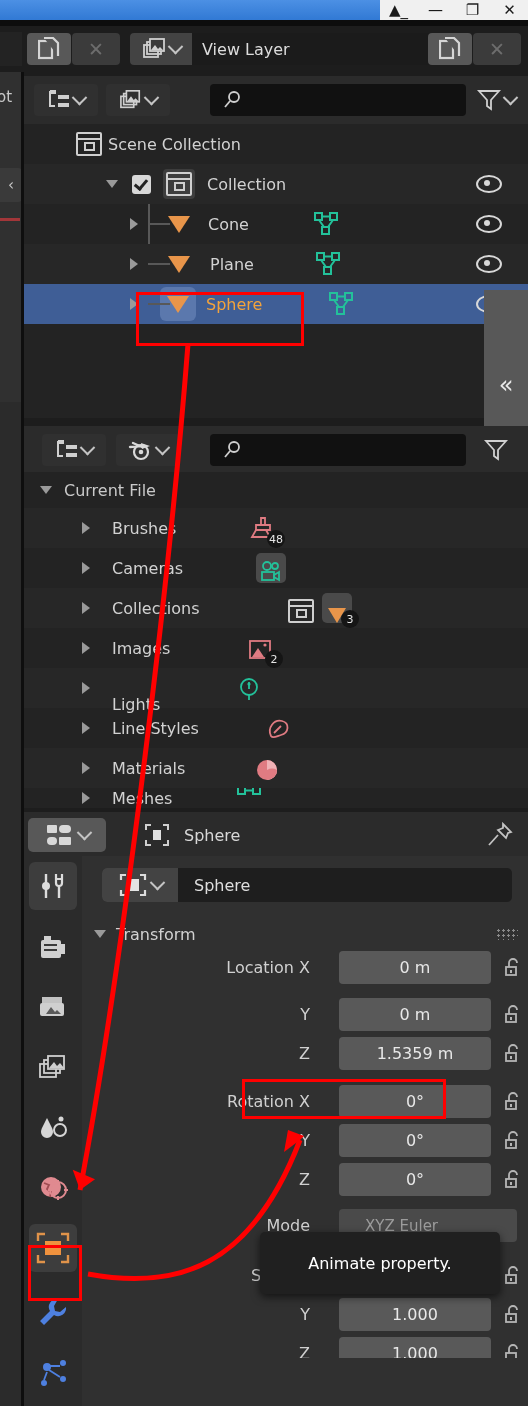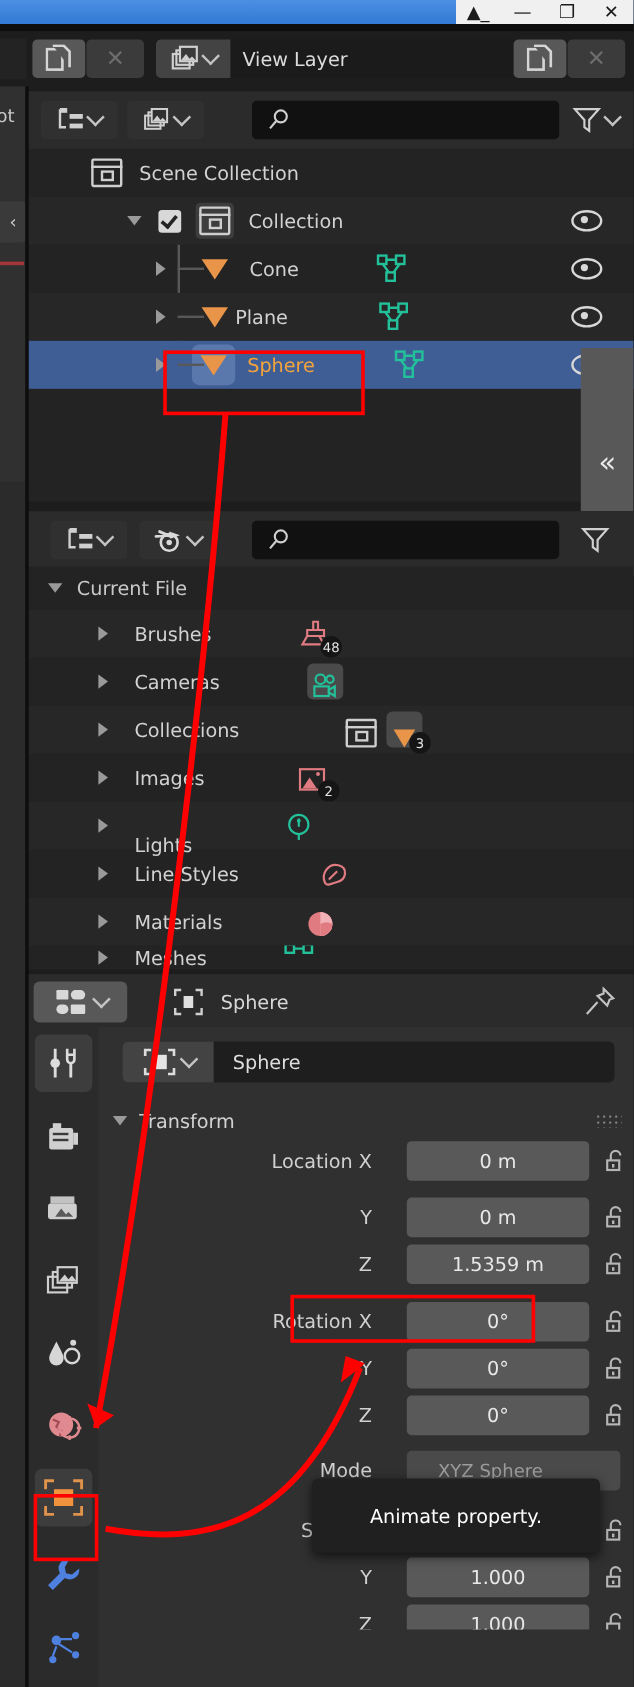--- a/index.html
+++ b/index.html
@@ -211,21 +211,21 @@
         <path d="M3 3 h20 l-8 9 v9 l-4-3 v-6 z" fill="none" stroke="#d0d0d0" stroke-width="1.8"></path>
       </svg>
       <span class="chev"></span>
     </div>
   </div>
 
   <div class="treeline abs" style="left:124px;top:108px;width:2px;height:130px;"></div>
 
   <div class="row" style="top:48px;">
     <div style="margin-left:52px;" class="boxicon"></div>
-    <span class="rowlabel" style="margin-left:14px;">Scene Collection</span>
+    <span class="rowlabel" style="margin-left:6px;">Scene Collection</span>
   </div>
 
   <div class="row alt" style="top:88px;">
     <div class="disc" style="margin-left:82px;"></div>
     <div class="chk" style="margin-left:14px;"></div>
     <div style="margin-left:12px;width:32px;height:30px;background:#3d3d3d;border-radius:4px;display:flex;align-items:center;justify-content:center;">
       <div class="boxicon"></div>
     </div>
     <span class="rowlabel" style="margin-left:12px;">Collection</span>
     <div class="eye" style="position:absolute;left:452px;"></div>
@@ -242,21 +242,21 @@
       <rect x="11" y="16" width="7" height="7" fill="none" stroke="#23c19a" stroke-width="2"></rect>
       <path d="M11 5.5 h8 M8 9 l5 7 M22 9 l-5 7" stroke="#23c19a" stroke-width="2" fill="none"></path>
     </svg>
     <div class="eye" style="position:absolute;left:452px;"></div>
   </div>
 
   <div class="row alt" style="top:168px;">
     <div class="disc r" style="margin-left:106px;"></div>
     <div class="treeline" style="left:124px;top:19px;width:22px;height:2px;"></div>
     <div class="tri" style="margin-left:30px;"></div>
-    <span class="rowlabel" style="margin-left:6px;">Plane</span>
+    <span class="rowlabel" style="margin-left:20px;">Plane</span>
     <svg width="30" height="26" viewBox="0 0 30 26" style="position:absolute;left:289px;">
       <rect x="4" y="2" width="7" height="7" fill="none" stroke="#23c19a" stroke-width="2"></rect>
       <rect x="19" y="2" width="7" height="7" fill="none" stroke="#23c19a" stroke-width="2"></rect>
       <rect x="11" y="16" width="7" height="7" fill="none" stroke="#23c19a" stroke-width="2"></rect>
       <path d="M11 5.5 h8 M8 9 l5 7 M22 9 l-5 7" stroke="#23c19a" stroke-width="2" fill="none"></path>
     </svg>
     <div class="eye" style="position:absolute;left:452px;"></div>
   </div>
 
   <div class="row sel" style="top:208px;">
@@ -589,21 +589,21 @@
       <svg class="lock" viewBox="0 0 20 19">
         <path d="M5 9 V5 a4 4 0 0 1 8 0" fill="none" stroke="#b5b5b5" stroke-width="1.8"></path>
         <rect x="2" y="9" width="10" height="8" fill="none" stroke="#b5b5b5" stroke-width="1.8"></rect>
         <rect x="6" y="12" width="2" height="3" fill="#b5b5b5"></rect>
       </svg>
 
     </div>
 
     <div class="frowR" style="top:350px;">
       <span class="flabel">Mode</span>
-      <div class="fval dropdown" style="font-size:15px;color:#9c9c9c;">XYZ Sphere</div>
+      <div class="fval dropdown" style="font-size:15px;color:#9c9c9c;">XYZ Euler</div>
 
     </div>
 
     <div class="frowR" style="top:400px;">
       <span class="flabel">Scale X</span>
       <div class="fval">1.000</div>
       <svg class="lock" viewBox="0 0 20 19">
         <path d="M5 9 V5 a4 4 0 0 1 8 0" fill="none" stroke="#b5b5b5" stroke-width="1.8"></path>
         <rect x="2" y="9" width="10" height="8" fill="none" stroke="#b5b5b5" stroke-width="1.8"></rect>
         <rect x="6" y="12" width="2" height="3" fill="#b5b5b5"></rect>

